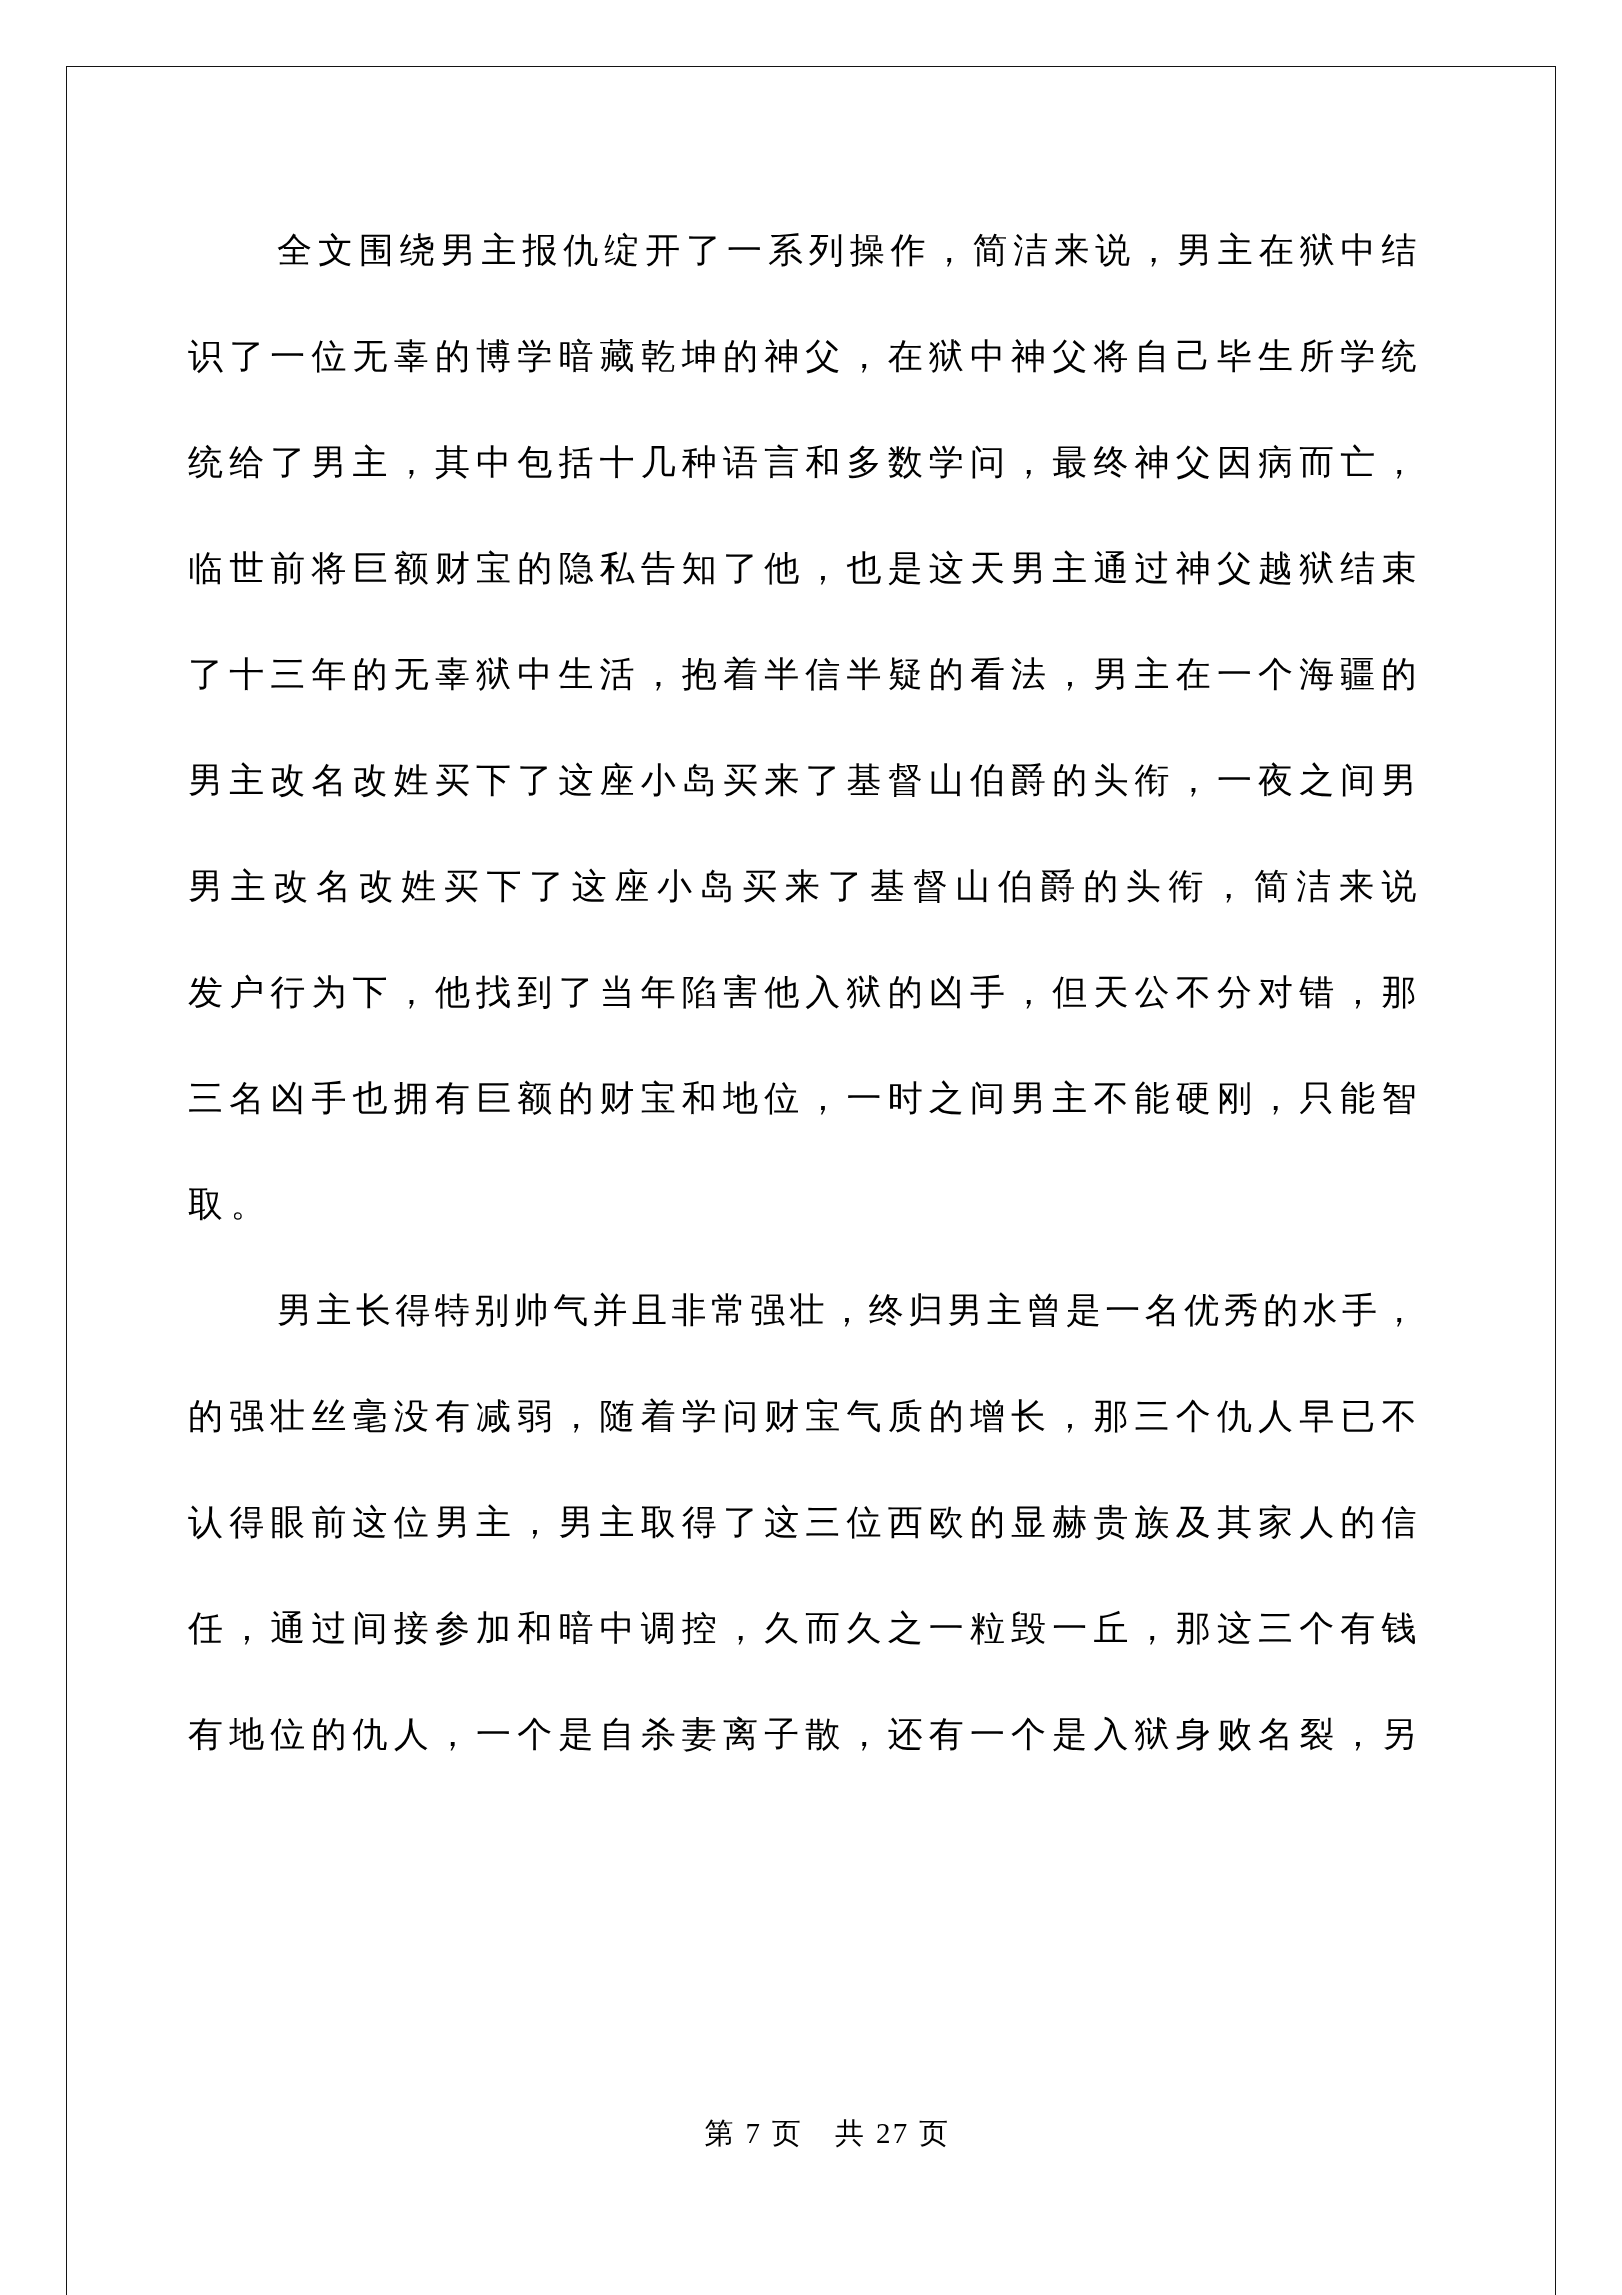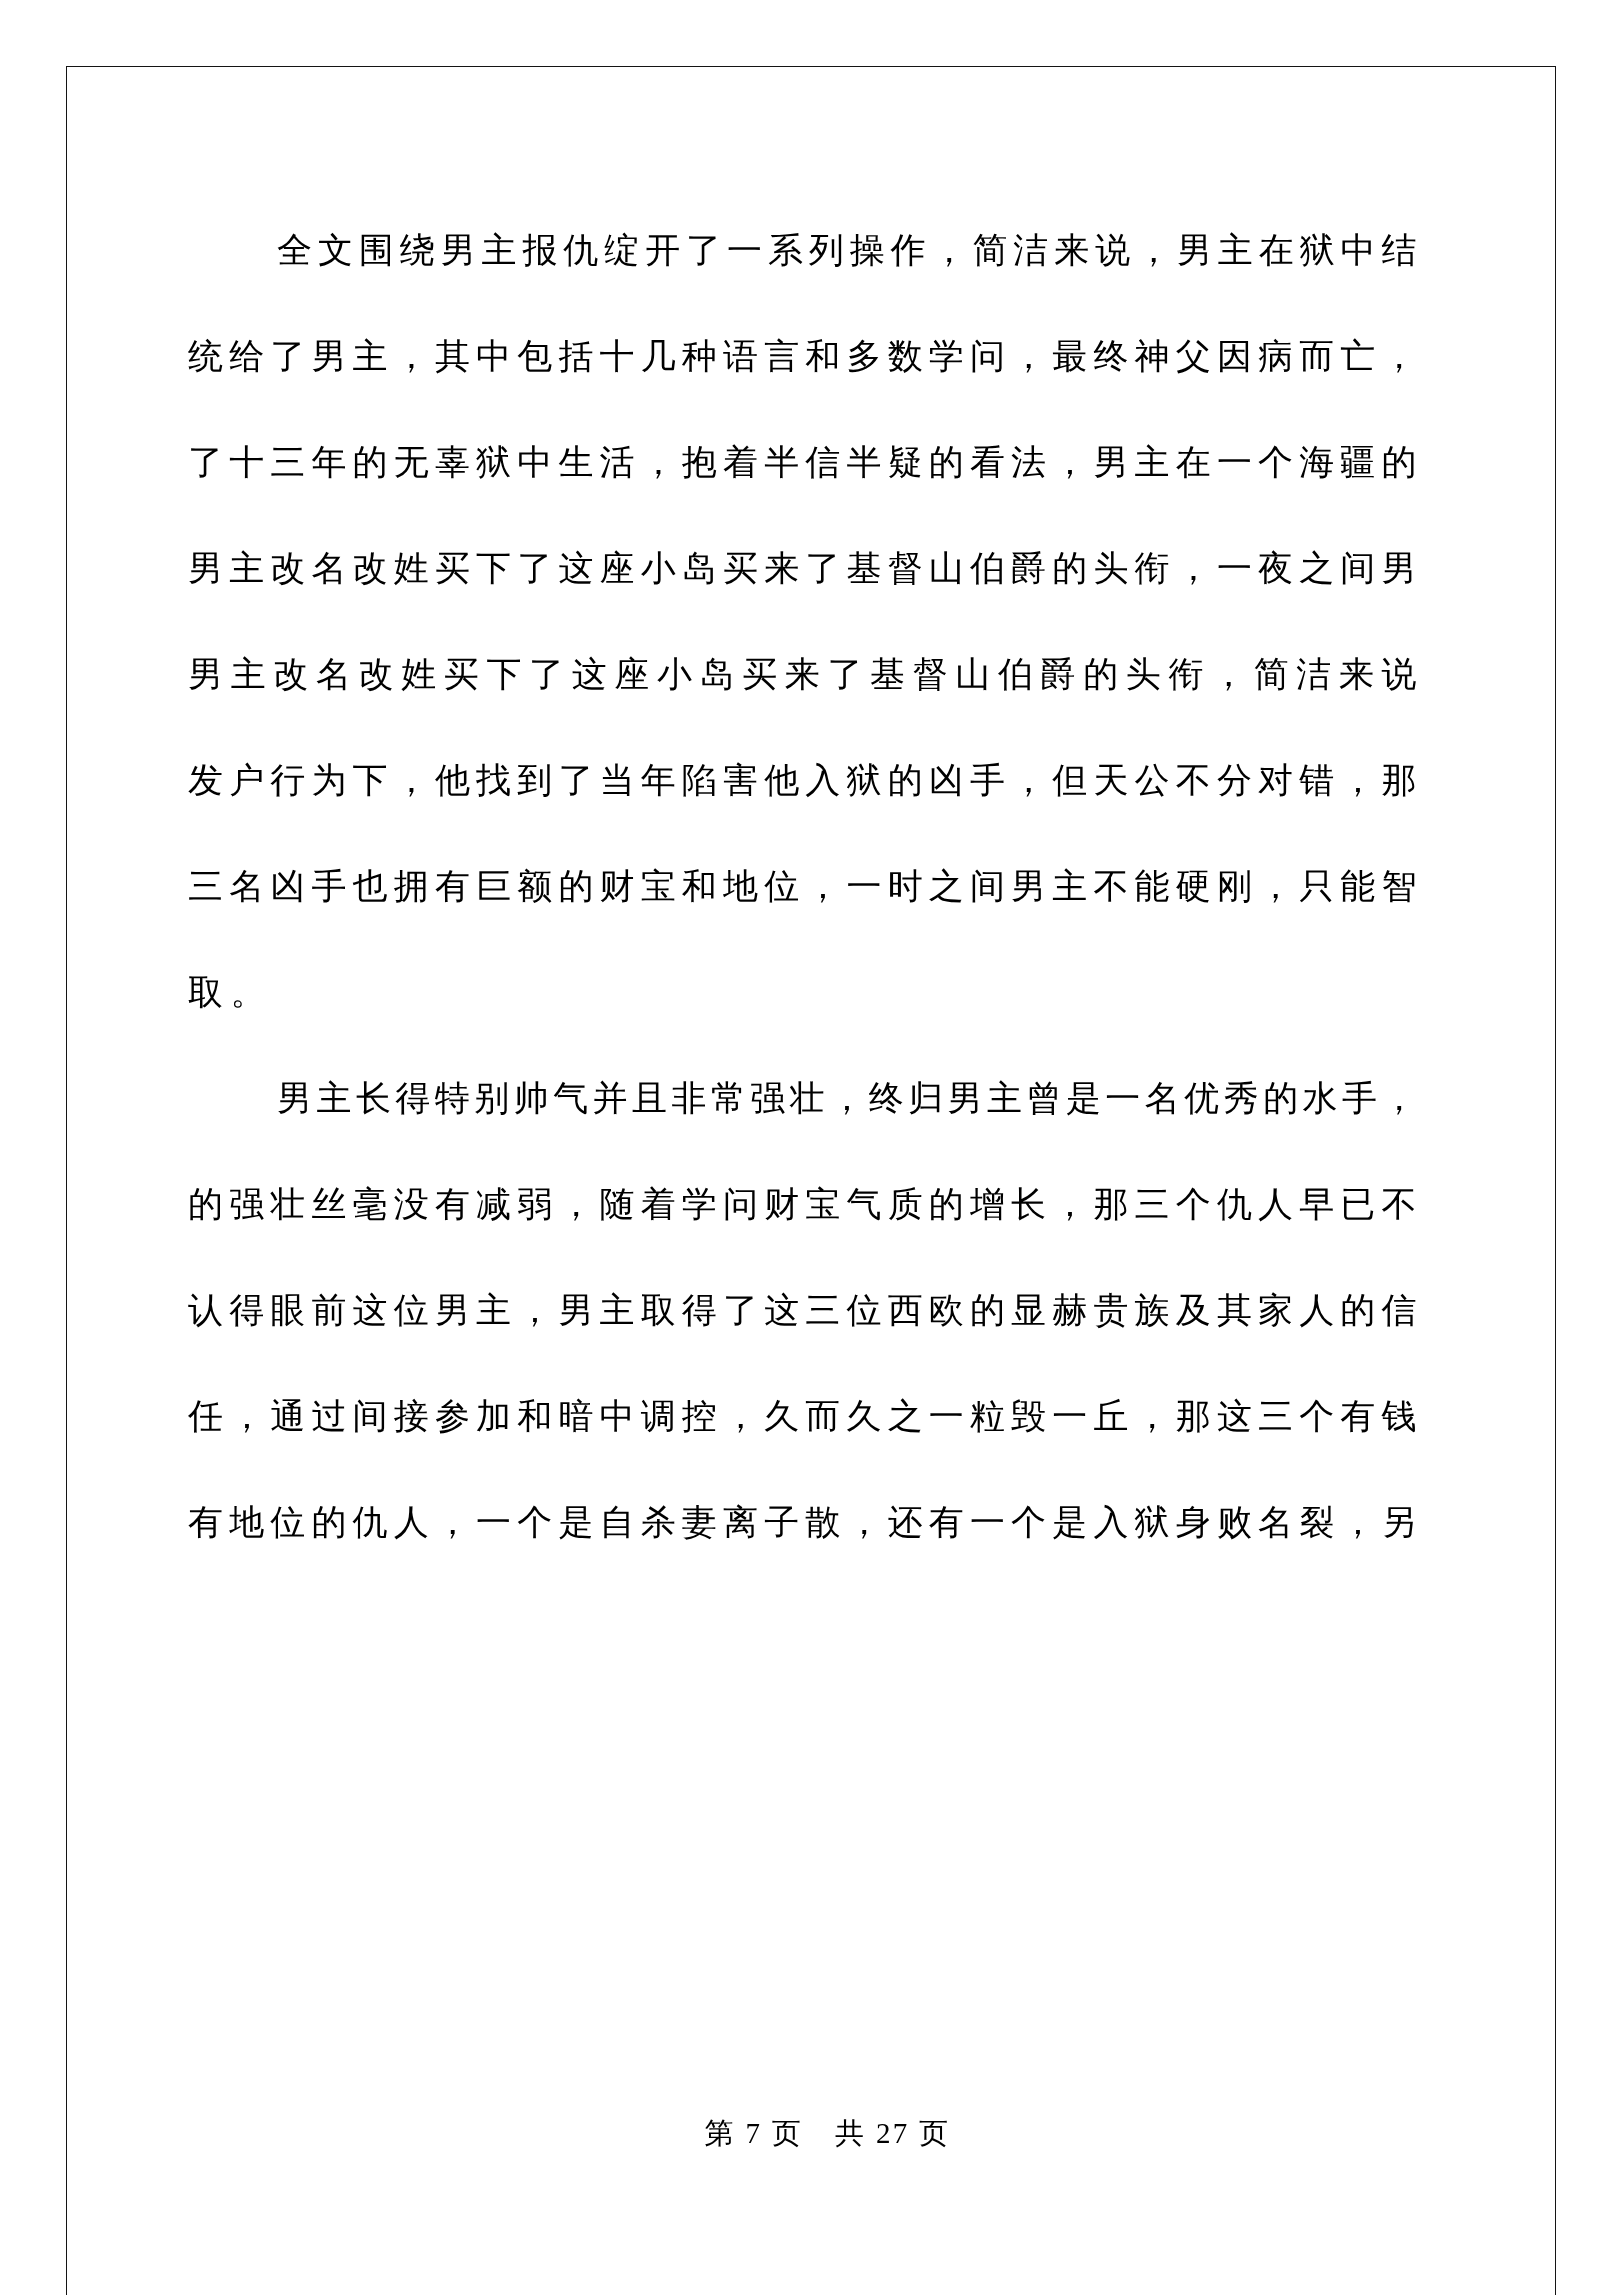--- a/index.html
+++ b/index.html
@@ -69,21 +69,23 @@
     margin-left: 32px;
   }
 </style>
 </head>
 <body>
 
 <div class="frame">
   <div class="content">
       <div class="paragraph">
         <div class="line indent">全文围绕男主报仇绽开了一系列操作，简洁来说，男主在狱中结</div>
+        <div class="line">识了一位无辜的博学暗藏乾坤的神父，在狱中神父将自己毕生所学统</div>
         <div class="line">统给了男主，其中包括十几种语言和多数学问，最终神父因病而亡，</div>
+        <div class="line">临世前将巨额财宝的隐私告知了他，也是这天男主通过神父越狱结束</div>
         <div class="line">了十三年的无辜狱中生活，抱着半信半疑的看法，男主在一个海疆的</div>
         <div class="line">男主改名改姓买下了这座小岛买来了基督山伯爵的头衔，一夜之间男</div>
         <div class="line">男主改名改姓买下了这座小岛买来了基督山伯爵的头衔，简洁来说</div>
         <div class="line">发户行为下，他找到了当年陷害他入狱的凶手，但天公不分对错，那</div>
         <div class="line">三名凶手也拥有巨额的财宝和地位，一时之间男主不能硬刚，只能智</div>
         <div class="line end">取。</div>
       </div>
       <div class="paragraph">
         <div class="line indent">男主长得特别帅气并且非常强壮，终归男主曾是一名优秀的水手，</div>
         <div class="line">的强壮丝毫没有减弱，随着学问财宝气质的增长，那三个仇人早已不</div>

